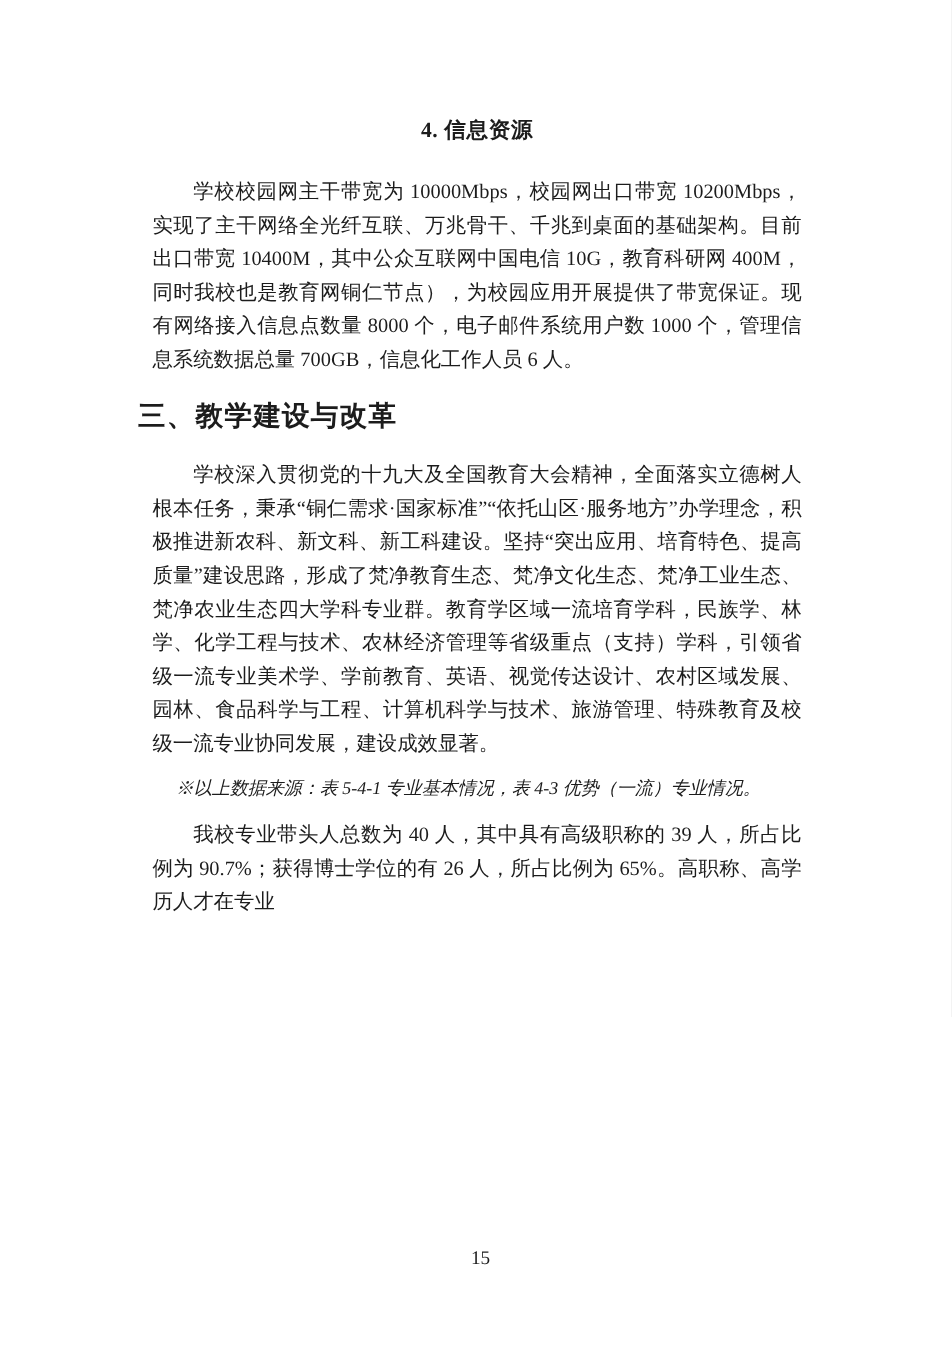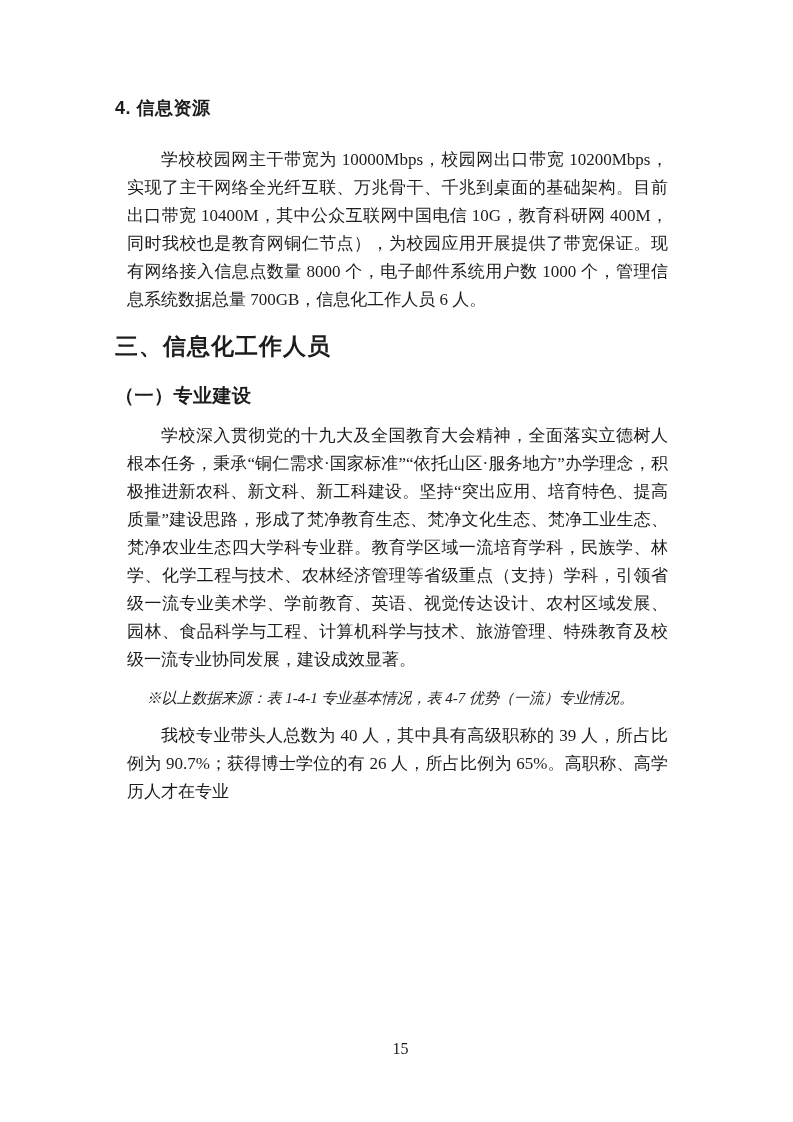--- a/index.html
+++ b/index.html
@@ -16,26 +16,27 @@
     color: #1c1c1c;
     overflow: hidden;
   }
   .content {
     position: absolute;
     top: 96px;
     left: 115px;
     width: 565px;
   }
   .num-heading {
-    font-family: Liberation Sans, sans-serif;
+    font-family: Liberation Serif, serif;
     font-weight: bold;
     font-size: 18px;
     line-height: 24px;
     margin: 0 0 26px 0;
     letter-spacing: 0.5px;
+    text-align: center;
   }
   p.body {
     font-family: "Liberation Serif", "DejaVu Serif", serif;
     font-size: 17px;
     line-height: 28px;
     text-align: justify;
     text-indent: 2em;
     margin: 12px;
   }
   h1.section {
@@ -77,29 +78,28 @@
 <body>
 
 <div class="page">
   <main class="content">
 
     <h3 class="num-heading">4. 信息资源</h3>
 
     <p class="body">学校校园网主干带宽为 10000Mbps，校园网出口带宽 10200Mbps，实现了主干网络全光纤互联、万兆骨干、千兆到桌面的基础架构。目前出口带宽 10400M，其中公众互联网中国电信 10G，教育科研网 400M，同时我校也是教育网铜仁节点），为校园应用开展提供了带宽保证。现有网络接入信息点数量 8000 个，电子邮件系统用户数 1000 个，管理信息系统数据总量 700GB，信息化工作人员 6 人。</p>
 
 
-    <h1 class="section">三、信息化工作人员</h1>
+    <h1 class="section">三、教学建设与改革</h1>
 
-    <h2 class="subsection">（一）专业建设</h2>
 
     <p class="body">学校深入贯彻党的十九大及全国教育大会精神，全面落实立德树人根本任务，秉承“铜仁需求·国家标准”“依托山区·服务地方”办学理念，积极推进新农科、新文科、新工科建设。坚持“突出应用、培育特色、提高质量”建设思路，形成了梵净教育生态、梵净文化生态、梵净工业生态、梵净农业生态四大学科专业群。教育学区域一流培育学科，民族学、林学、化学工程与技术、农林经济管理等省级重点（支持）学科，引领省级一流专业美术学、学前教育、英语、视觉传达设计、农村区域发展、园林、食品科学与工程、计算机科学与技术、旅游管理、特殊教育及校级一流专业协同发展，建设成效显著。</p>
 
 
 
-    <p class="note">※以上数据来源：表 1-4-1 专业基本情况，表 4-7 优势（一流）专业情况。</p>
+    <p class="note">※以上数据来源：表 5-4-1 专业基本情况，表 4-3 优势（一流）专业情况。</p>
 
     <p class="body">我校专业带头人总数为 40 人，其中具有高级职称的 39 人，所占比例为 90.7%；获得博士学位的有 26 人，所占比例为 65%。高职称、高学历人才在专业</p>
 
   </main>
 
   <footer class="footer">
     <span>15</span>
   </footer>
 </div>
 

